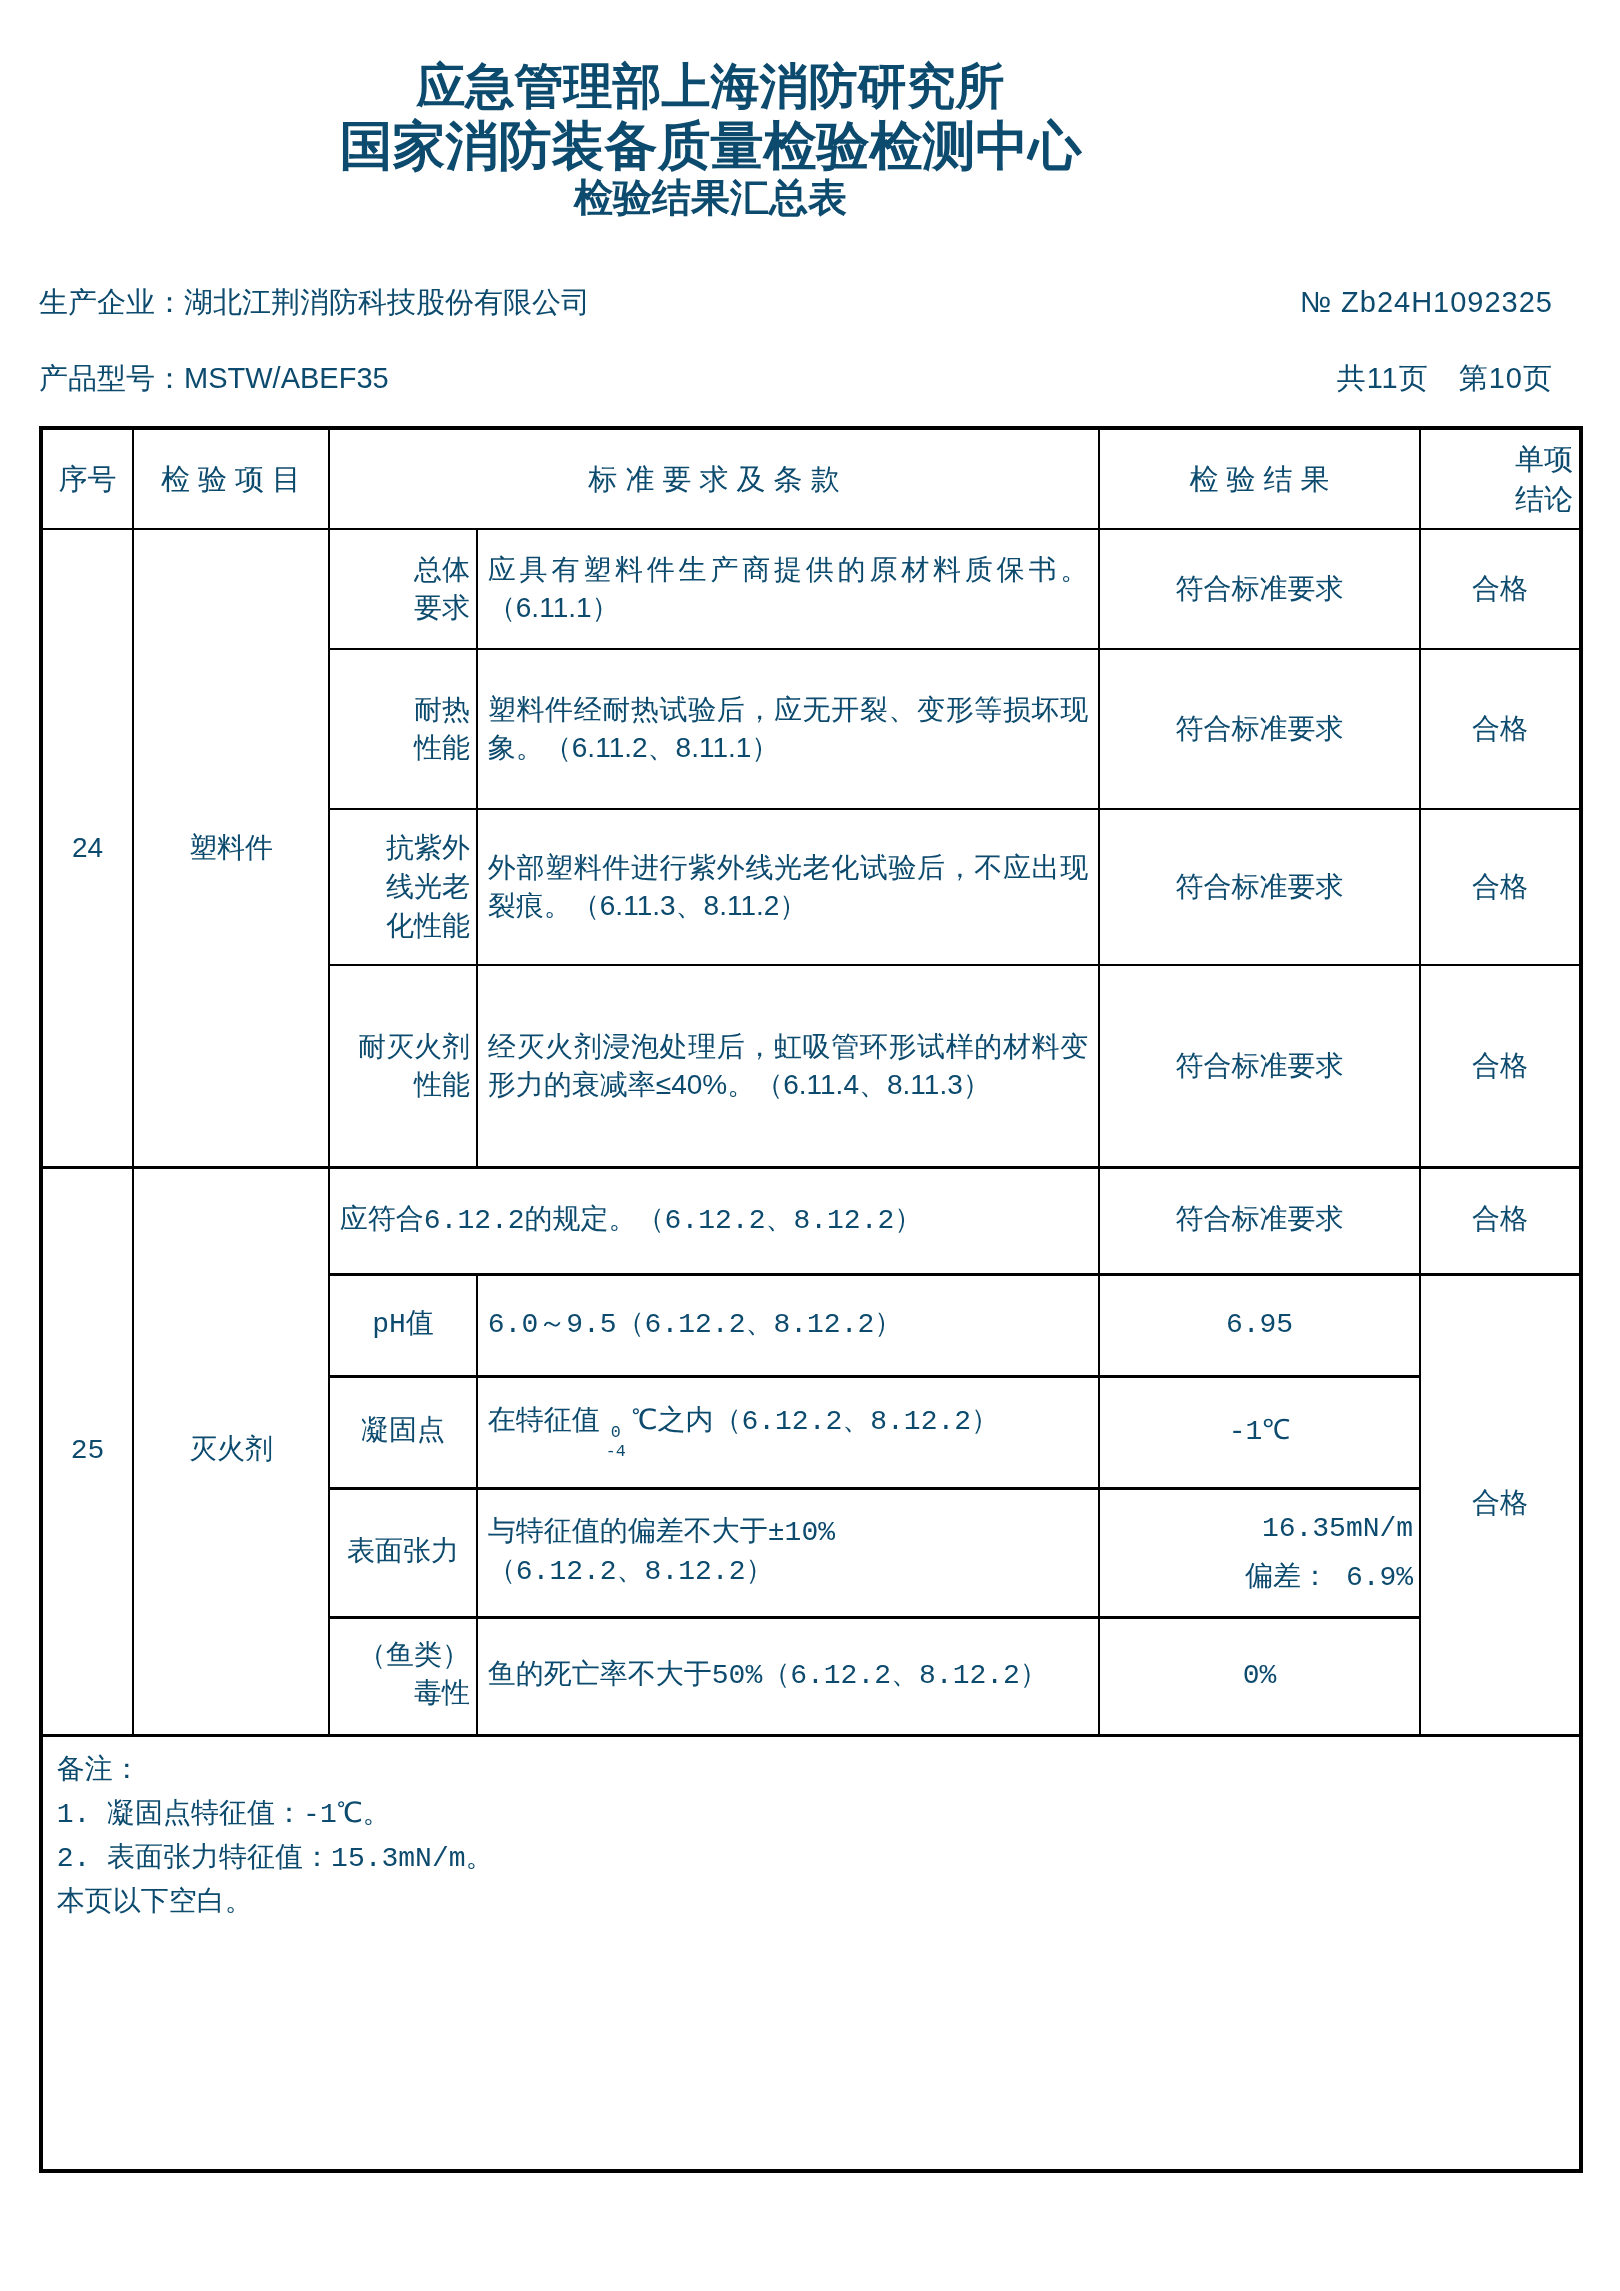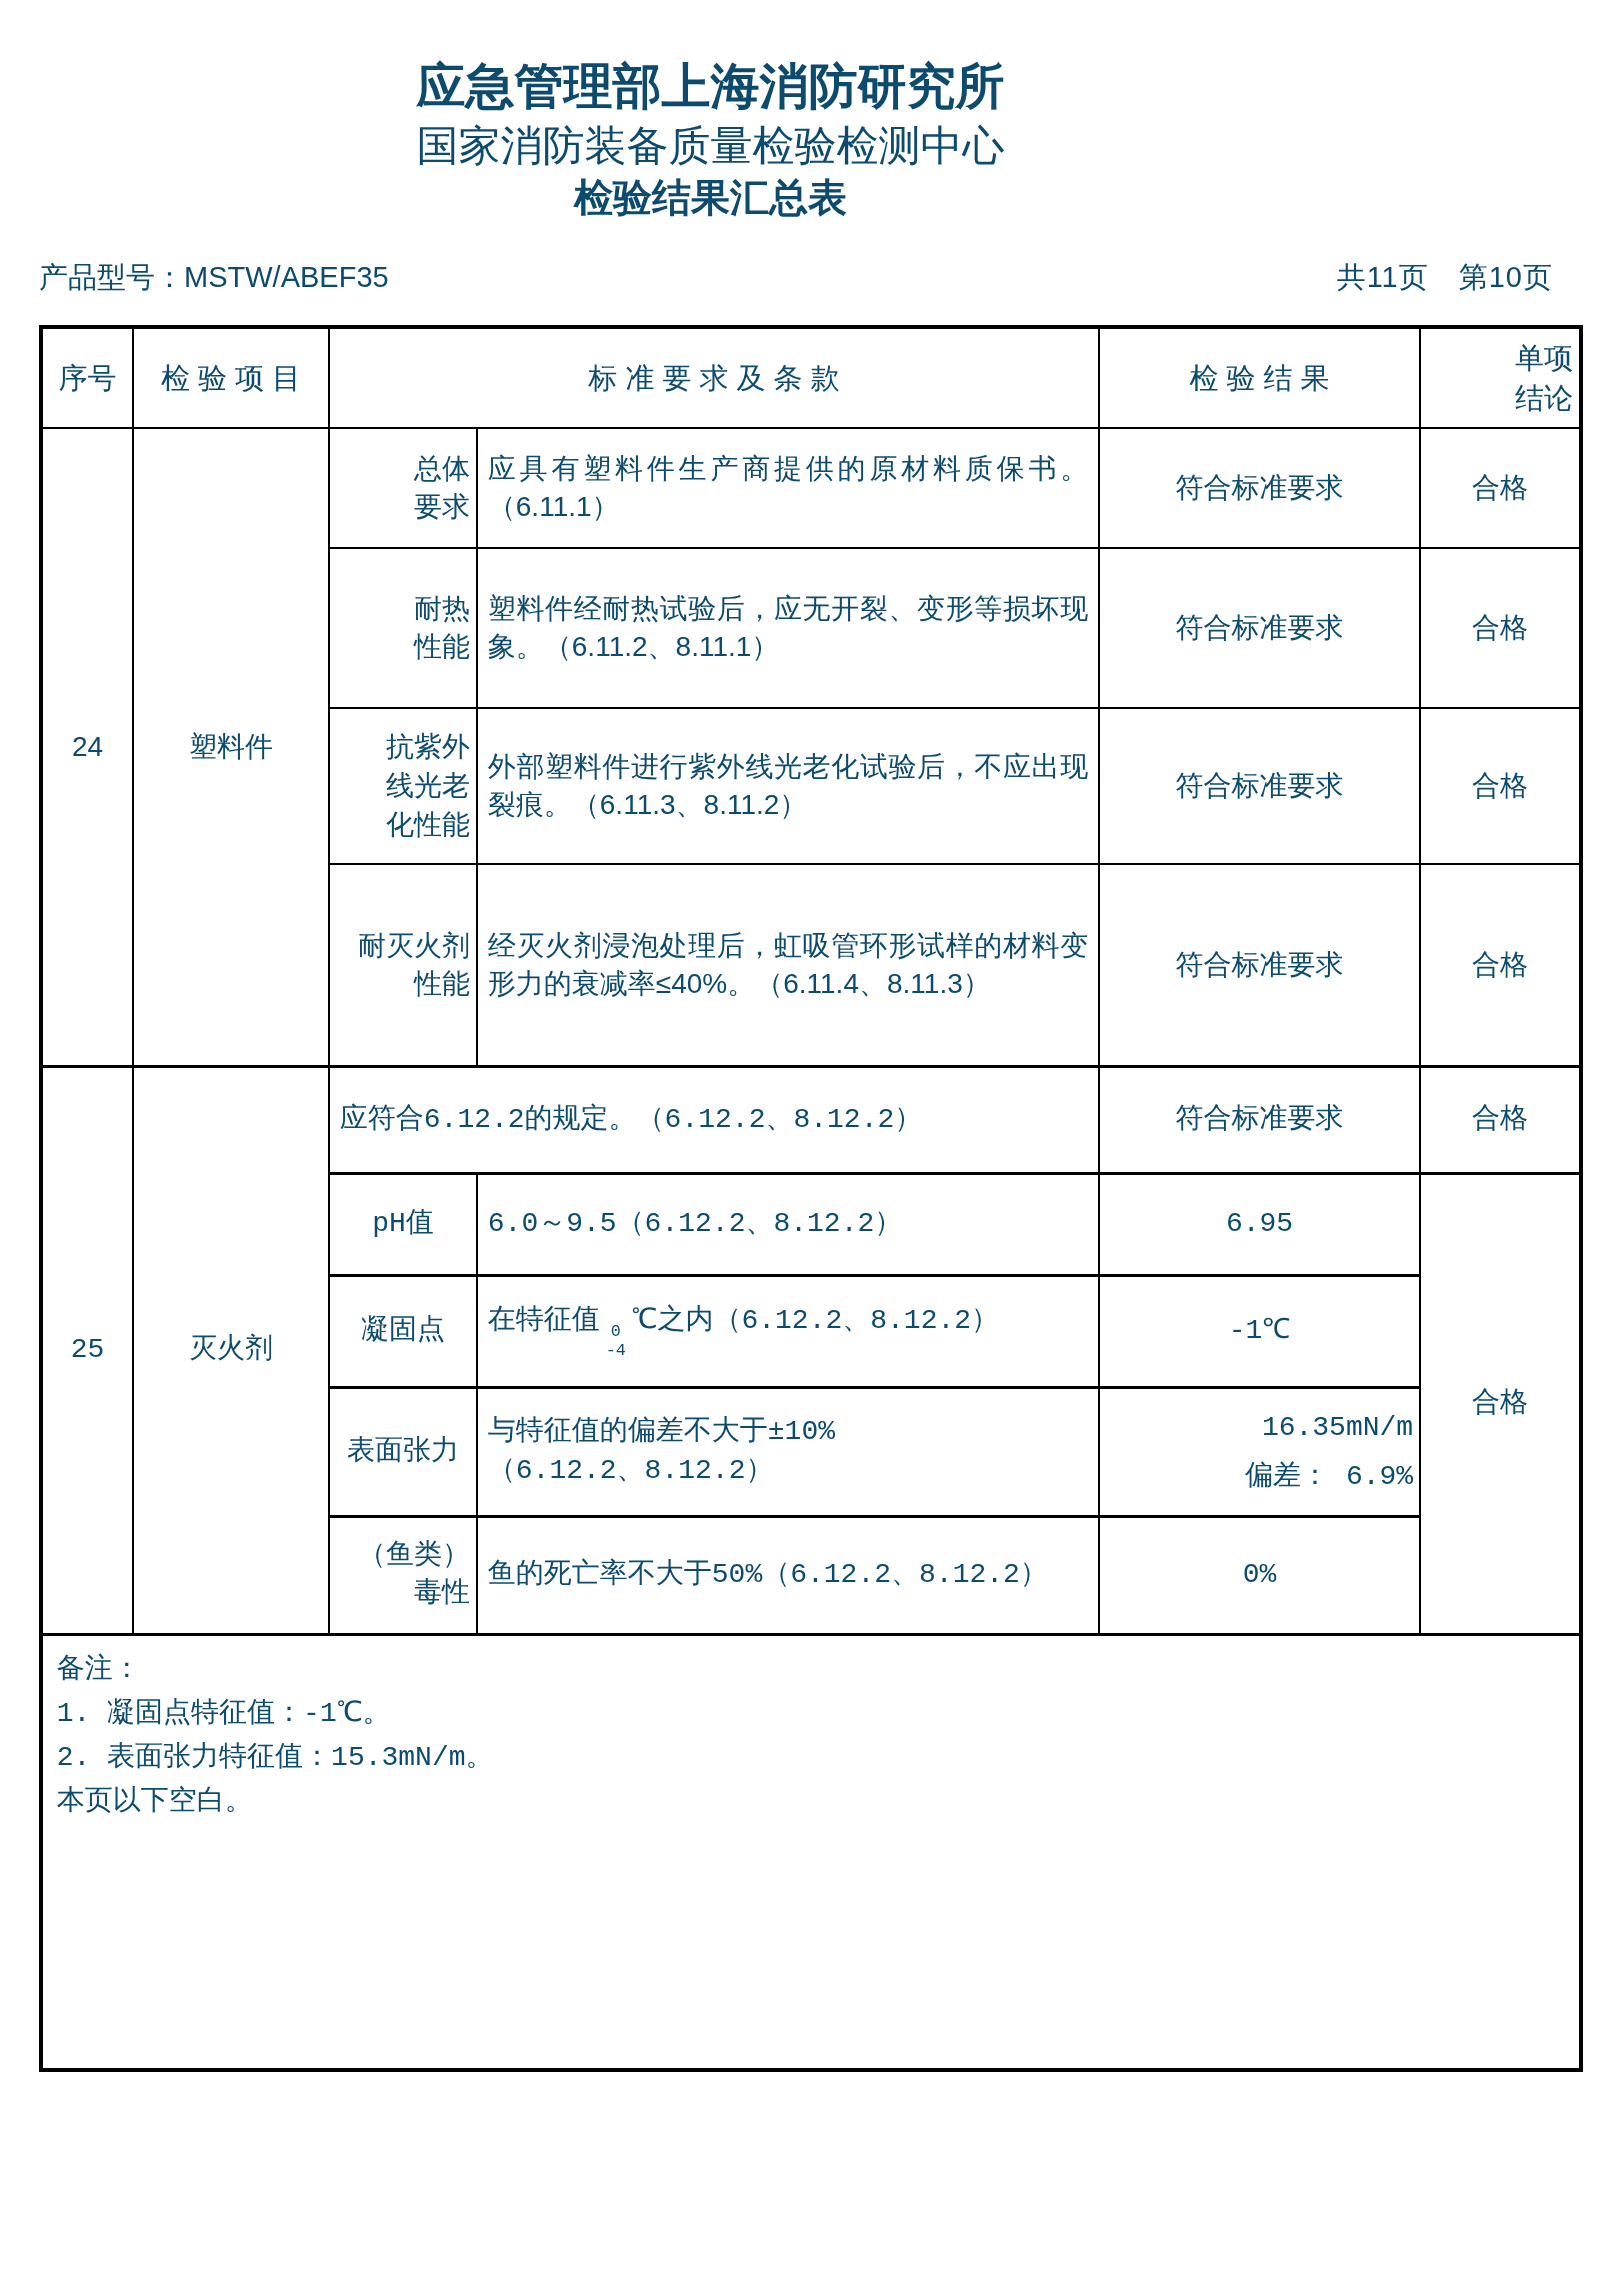--- a/index.html
+++ b/index.html
@@ -3,21 +3,21 @@
 <meta charset="utf-8">
 <style>
   html,body{margin:0;padding:0;background:#e8e8e8;}
   .page{
     width:1620px;height:2292px;background:#ffffff;color:#0c4a6e;
     font-family:"Liberation Sans","DejaVu Sans",sans-serif;
     position:relative;overflow:hidden;margin:0 auto;
   }
   .titles{width:1421px;text-align:center;padding-top:55px;}
   .title1{font-size:49px;font-weight:700;line-height:63px;}
-  .title2{font-size:42px;font-weight:400;line-height:55px;}
+  .title2{font-size:53px;font-weight:700;line-height:55px;}
   .title3{font-size:39px;font-weight:600;line-height:49px;}
   .inforow{
     margin:0 38px 0 39px;display:flex;justify-content:space-between;
     align-items:baseline;font-size:29px;
   }
   .inforow.first{margin-top:61px;}
   .inforow.second{margin-top:36px;}
   .inforow .right{padding-right:29px;letter-spacing:1px;}
   table.results{
     border-collapse:collapse;table-layout:fixed;width:1543px;
@@ -45,20 +45,24 @@
 <body>
 
 <div class="page">
 
   <div class="titles">
     <div class="title1">应急管理部上海消防研究所</div>
     <div class="title2">国家消防装备质量检验检测中心</div>
     <div class="title3">检验结果汇总表</div>
   </div>
 
+  <div class="inforow first">
+    <div class="left"><span>生产企业：</span><span>湖北江荆消防科技股份有限公司</span></div>
+    <div class="right">№ Zb24H1092325</div>
+  </div>
 
   <div class="inforow second">
     <div class="left"><span>产品型号：</span><span>MSTW/ABEF35</span></div>
     <div class="right">共11页　第10页</div>
   </div>
 
   <table class="results">
     <colgroup>
       <col style="width:92px">
         <col style="width:196px">

